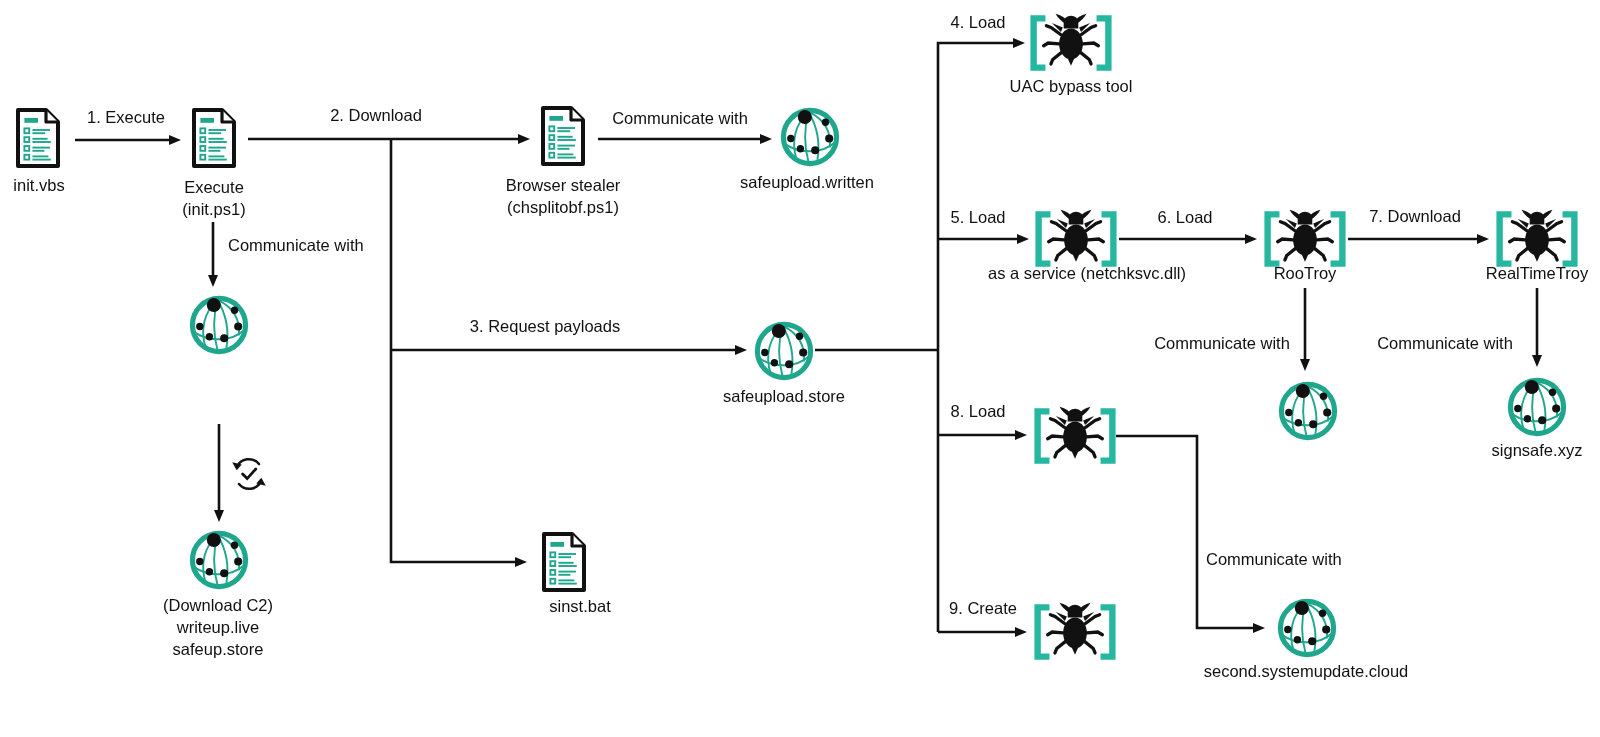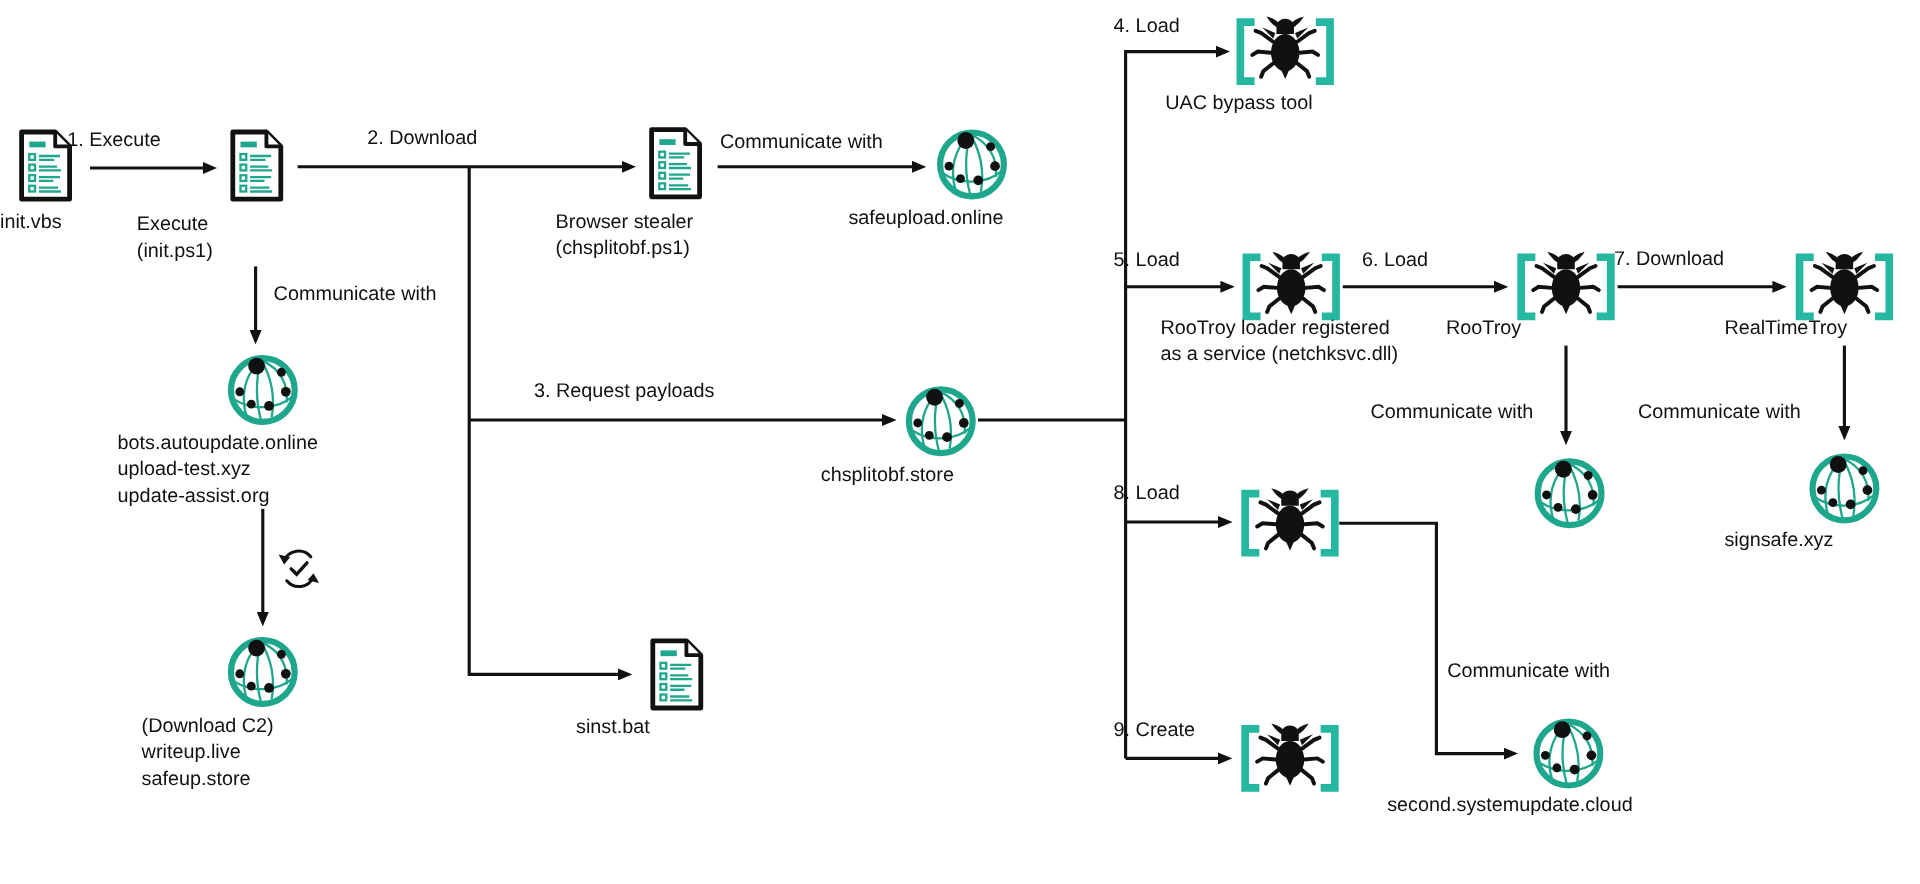--- a/index.html
+++ b/index.html
@@ -4,21 +4,21 @@
 <style>
   html,body{margin:0;padding:0;background:#fff;}
   #canvas{
     position:relative;width:1600px;height:737px;background:#ffffff;
     font-family:"Liberation Sans","DejaVu Sans",sans-serif;color:#111;
     overflow:hidden;
   }
   .icon{position:absolute;display:block;}
   .icon svg{display:block;width:100%;height:100%;}
   .lbl{
-    position:absolute;font-size:16.5px;line-height:22px;
+    position:absolute;font-size:16.5px;line-height:22px;text-align:center;
     color:#111;white-space:nowrap;
   }
   .lbl.left{text-align:left;}
   #wires{position:absolute;left:0;top:0;pointer-events:none;}
 </style>
 </head>
 <body>
 
 <div id="canvas">
 
@@ -115,25 +115,20 @@
     <g fill="#111111">
       <circle cx="35" cy="15" r="9.5"></circle>
       <circle cx="63" cy="22" r="5"></circle>
       <circle cx="68" cy="44" r="5.5"></circle>
       <circle cx="16" cy="44" r="5"></circle>
       <circle cx="29" cy="58" r="5"></circle>
       <circle cx="49" cy="60" r="5.5"></circle>
     </g>
       </svg>
     </span>
-  <div class="lbl" style="left:98px;top:358px;width:240px">
-    <div>bots.autoupdate.online</div>
-    <div>upload-test.xyz</div>
-    <div>update-assist.org</div>
-  </div>
 
   <span class="icon" style="left:229px;top:452px;width:40px;height:44px">
       <svg viewBox="0 0 44 44">
     <g fill="none" stroke="#111111" stroke-width="2.8" stroke-linecap="round">
       <path d="M33 11 A 14.5 14.5 0 0 0 8.5 14.5"></path>
       <path d="M11 33 A 14.5 14.5 0 0 0 35.5 29.5"></path>
       <path d="M15 22 L20 27 L29.5 16.5" stroke-width="3"></path>
     </g>
     <path d="M3.5 9 L8.5 18 L14 11.5 Z" fill="#111111"></path>
     <path d="M40.5 35 L35.5 26 L30 32.5 Z" fill="#111111"></path>
@@ -209,21 +204,21 @@
     <g fill="#111111">
       <circle cx="35" cy="15" r="9.5"></circle>
       <circle cx="63" cy="22" r="5"></circle>
       <circle cx="68" cy="44" r="5.5"></circle>
       <circle cx="16" cy="44" r="5"></circle>
       <circle cx="29" cy="58" r="5"></circle>
       <circle cx="49" cy="60" r="5.5"></circle>
     </g>
       </svg>
     </span>
-  <div class="lbl" style="left:707px;top:171px;width:200px">safeupload.online</div>
+  <div class="lbl" style="left:707px;top:171px;width:200px">safeupload.written</div>
 
   <div class="lbl" style="left:445px;top:315px;width:200px">3. Request payloads</div>
 
   <span class="icon" style="left:753px;top:320px;width:62px;height:62px">
       <svg viewBox="0 0 84 84">
     <circle cx="42" cy="42" r="36" fill="none" stroke="#1fa78e" stroke-width="7"></circle>
     <g fill="none" stroke="#1fa78e" stroke-width="2.6">
       <path d="M40 8 C 22 24, 16 48, 24 73"></path>
       <path d="M40 8 C 34 30, 34 54, 40 76"></path>
       <path d="M40 8 C 52 28, 56 50, 52 73"></path>
@@ -233,21 +228,21 @@
     <g fill="#111111">
       <circle cx="35" cy="15" r="9.5"></circle>
       <circle cx="63" cy="22" r="5"></circle>
       <circle cx="68" cy="44" r="5.5"></circle>
       <circle cx="16" cy="44" r="5"></circle>
       <circle cx="29" cy="58" r="5"></circle>
       <circle cx="49" cy="60" r="5.5"></circle>
     </g>
       </svg>
     </span>
-  <div class="lbl" style="left:684px;top:385px;width:200px">chsplitobf.store</div>
+  <div class="lbl" style="left:684px;top:385px;width:200px">safeupload.store</div>
 
   <span class="icon" style="left:540px;top:530px;width:48px;height:64px">
       <svg viewBox="0 0 60 76">
     <path d="M5 3 h35 l15 15 v55 h-50 z" fill="#fff" stroke="#111111" stroke-width="5" stroke-linejoin="round"></path>
     <path d="M40 3 v15 h15" fill="#fff" stroke="#111111" stroke-width="4" stroke-linejoin="round"></path>
     <rect x="13" y="13" width="17" height="6" fill="#1fa78e"></rect>
     <g stroke="#1fa78e" stroke-width="2.4">
       <rect x="13" y="26" width="6" height="6" fill="#fff"></rect>
       <line x1="23" y1="28" x2="45" y2="28"></line>
           <line x1="23" y1="32" x2="39" y2="32"></line>
@@ -313,21 +308,20 @@
       <path d="M39 25 L28 17 L23 15"></path>
       <path d="M61 25 L72 17 L77 15"></path>
       <path d="M37 35 L25 34 L20 37"></path>
       <path d="M63 35 L75 34 L80 37"></path>
       <path d="M40 44 L30 52 L28 57"></path>
       <path d="M60 44 L70 52 L72 57"></path>
     </g>
       </svg>
     </span>
   <div class="lbl" style="left:967px;top:262px;width:240px">
-    <div>RooTroy loader registered</div>
     <div>as a service (netchksvc.dll)</div>
   </div>
 
   <div class="lbl" style="left:1135px;top:206px;width:100px">6. Load</div>
   <span class="icon" style="left:1259px;top:208px;width:92px;height:62px">
       <svg viewBox="0 0 100 68">
     <g fill="none" stroke="#26b7a0" stroke-width="7">
       <path d="M22 7 H9 V61 H22"></path>
       <path d="M78 7 H91 V61 H78"></path>
     </g>

